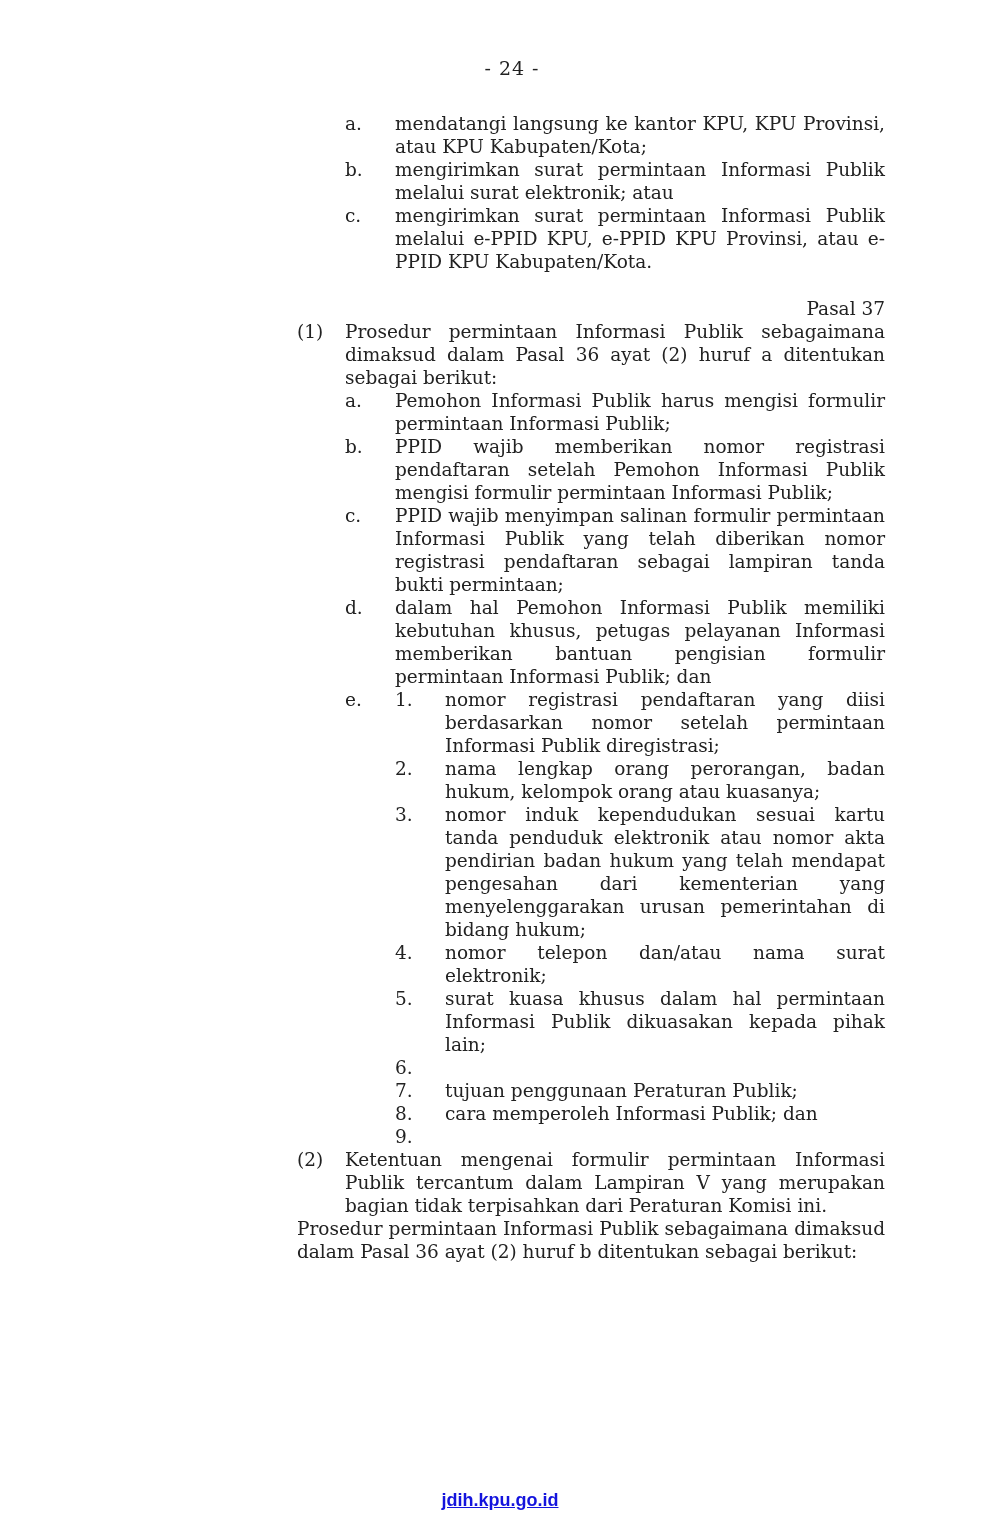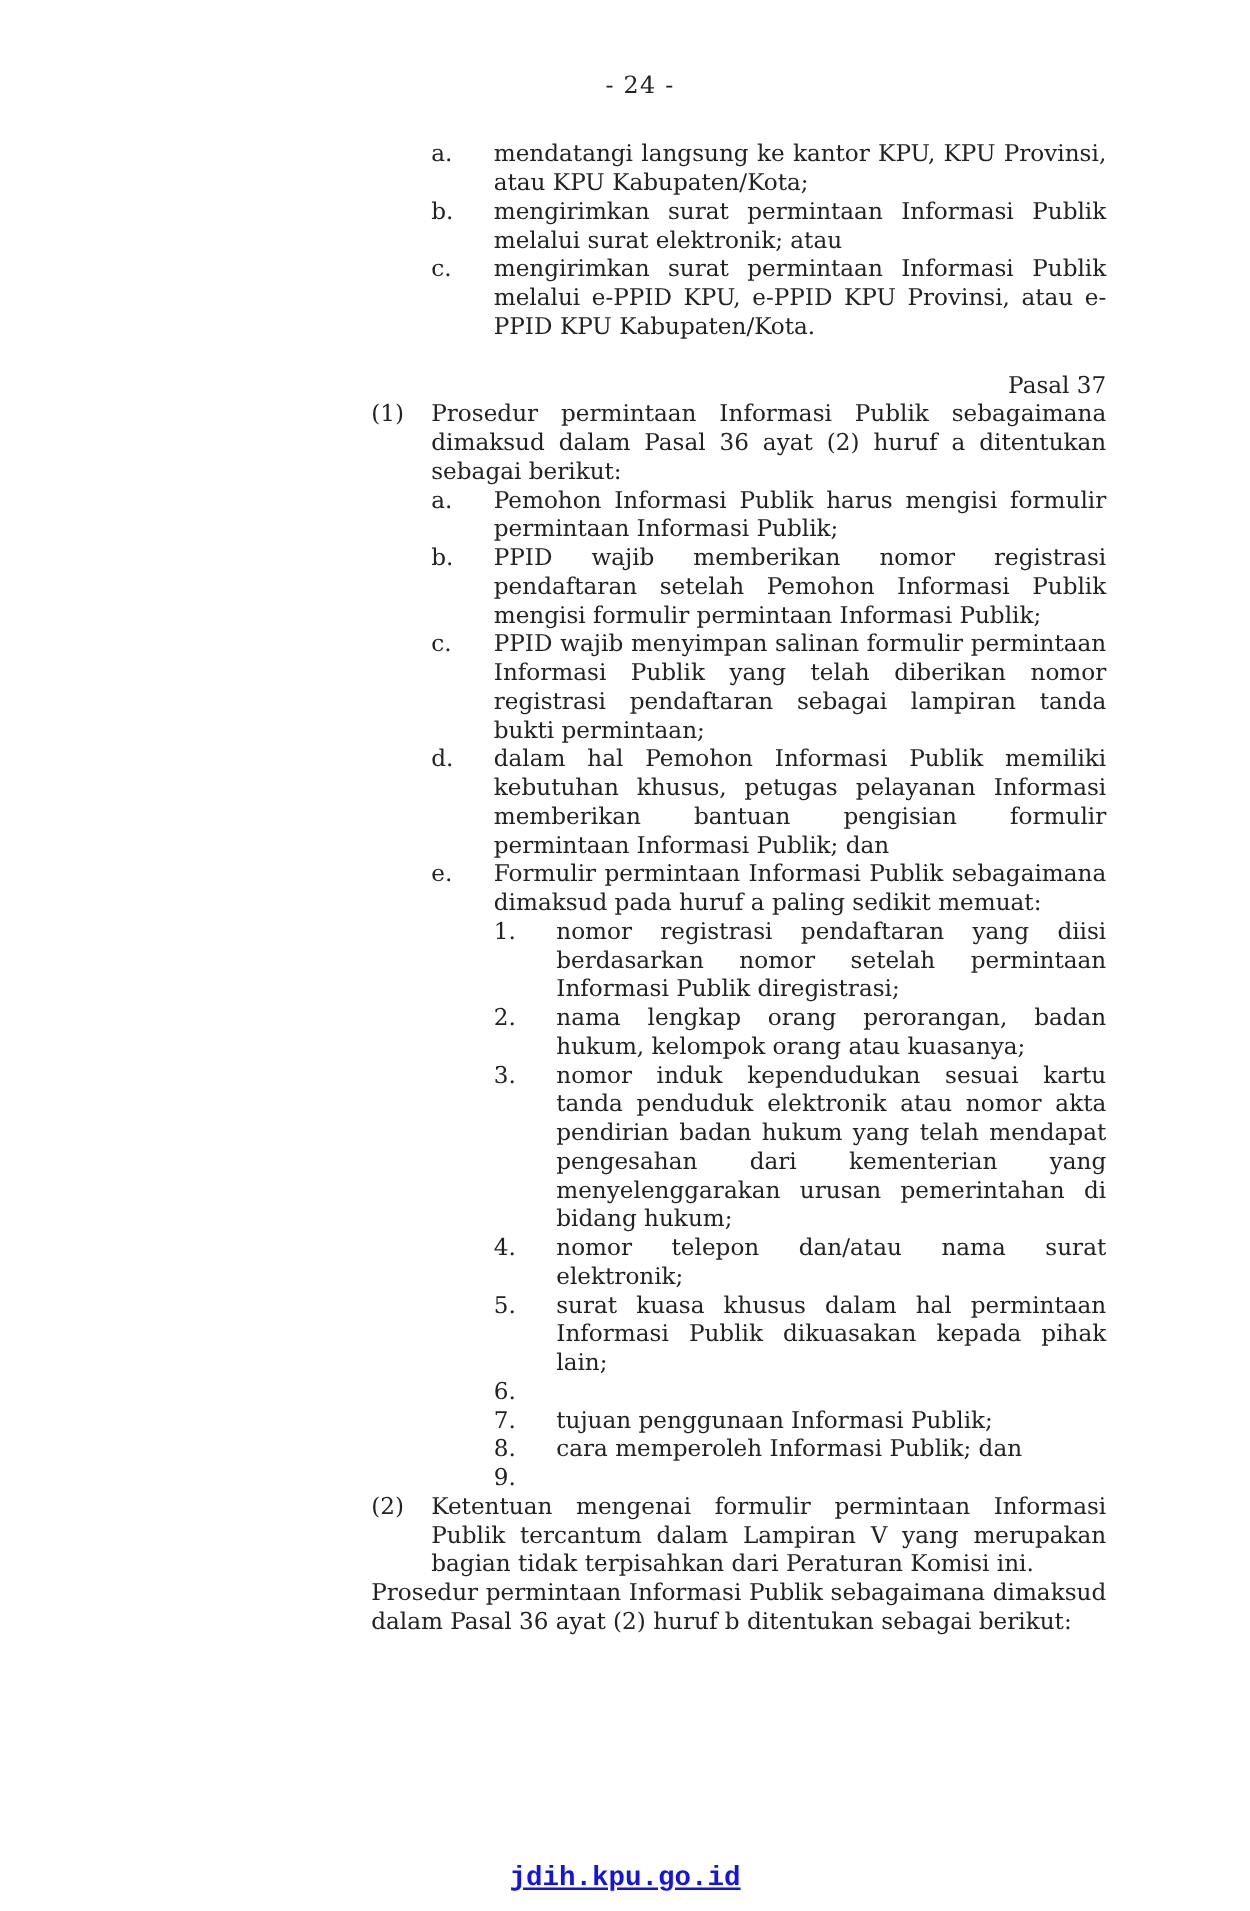--- a/index.html
+++ b/index.html
@@ -32,23 +32,23 @@
   .jtext { text-align: justify; }
   .indent { margin-left: 48px; }
   .heading {
     text-align: right;
     margin-top: 24px;
   }
   .footer-link {
     position: absolute;
     top: 1490px; left: 0; width: 1000px;
     text-align: center;
-    font-family: Liberation Mono, monospace;
+    font-family: Liberation Sans, sans-serif;
     font-weight: bold;
-    font-size: 22px;
+    font-size: 18px;
     color: #1414dd;
     text-decoration: underline;
     cursor: pointer;
   }
 </style>
 </head>
 <body>
 
 <div class="page-number">- 24 -</div>
 
@@ -89,21 +89,20 @@
           <span class="marker">c.</span>
           <div class="row-body jtext">PPID wajib menyimpan salinan formulir permintaan Informasi Publik yang telah diberikan nomor registrasi pendaftaran sebagai lampiran tanda bukti permintaan;</div>
         </div>
         <div class="row">
           <span class="marker">d.</span>
           <div class="row-body jtext">dalam hal Pemohon Informasi Publik memiliki kebutuhan khusus, petugas pelayanan Informasi memberikan bantuan pengisian formulir permintaan Informasi Publik; dan</div>
         </div>
         <div class="row">
           <span class="marker">e.</span>
           <div class="row-body">
-            <div class="jtext">Formulir permintaan Informasi Publik sebagaimana dimaksud pada huruf a paling sedikit memuat:</div>
 
             <div>
               <div class="row">
                 <span class="marker">1.</span>
                 <div class="row-body jtext">nomor registrasi pendaftaran yang diisi berdasarkan nomor setelah permintaan Informasi Publik diregistrasi;</div>
               </div>
               <div class="row">
                 <span class="marker">2.</span>
                 <div class="row-body jtext">nama lengkap orang perorangan, badan hukum, kelompok orang atau kuasanya;</div>
               </div>
@@ -117,21 +116,21 @@
               </div>
               <div class="row">
                 <span class="marker">5.</span>
                 <div class="row-body jtext">surat kuasa khusus dalam hal permintaan Informasi Publik dikuasakan kepada pihak lain;</div>
               </div>
               <div class="row">
                 <span class="marker">6.</span>
               </div>
               <div class="row">
                 <span class="marker">7.</span>
-                <div class="row-body jtext">tujuan penggunaan Informasi Publik;</div>
+                <div class="row-body jtext">tujuan penggunaan Peraturan Publik;</div>
               </div>
               <div class="row">
                 <span class="marker">8.</span>
                 <div class="row-body jtext">cara memperoleh Informasi Publik; dan</div>
               </div>
               <div class="row">
                 <span class="marker">9.</span>
               </div>
             </div>
 

